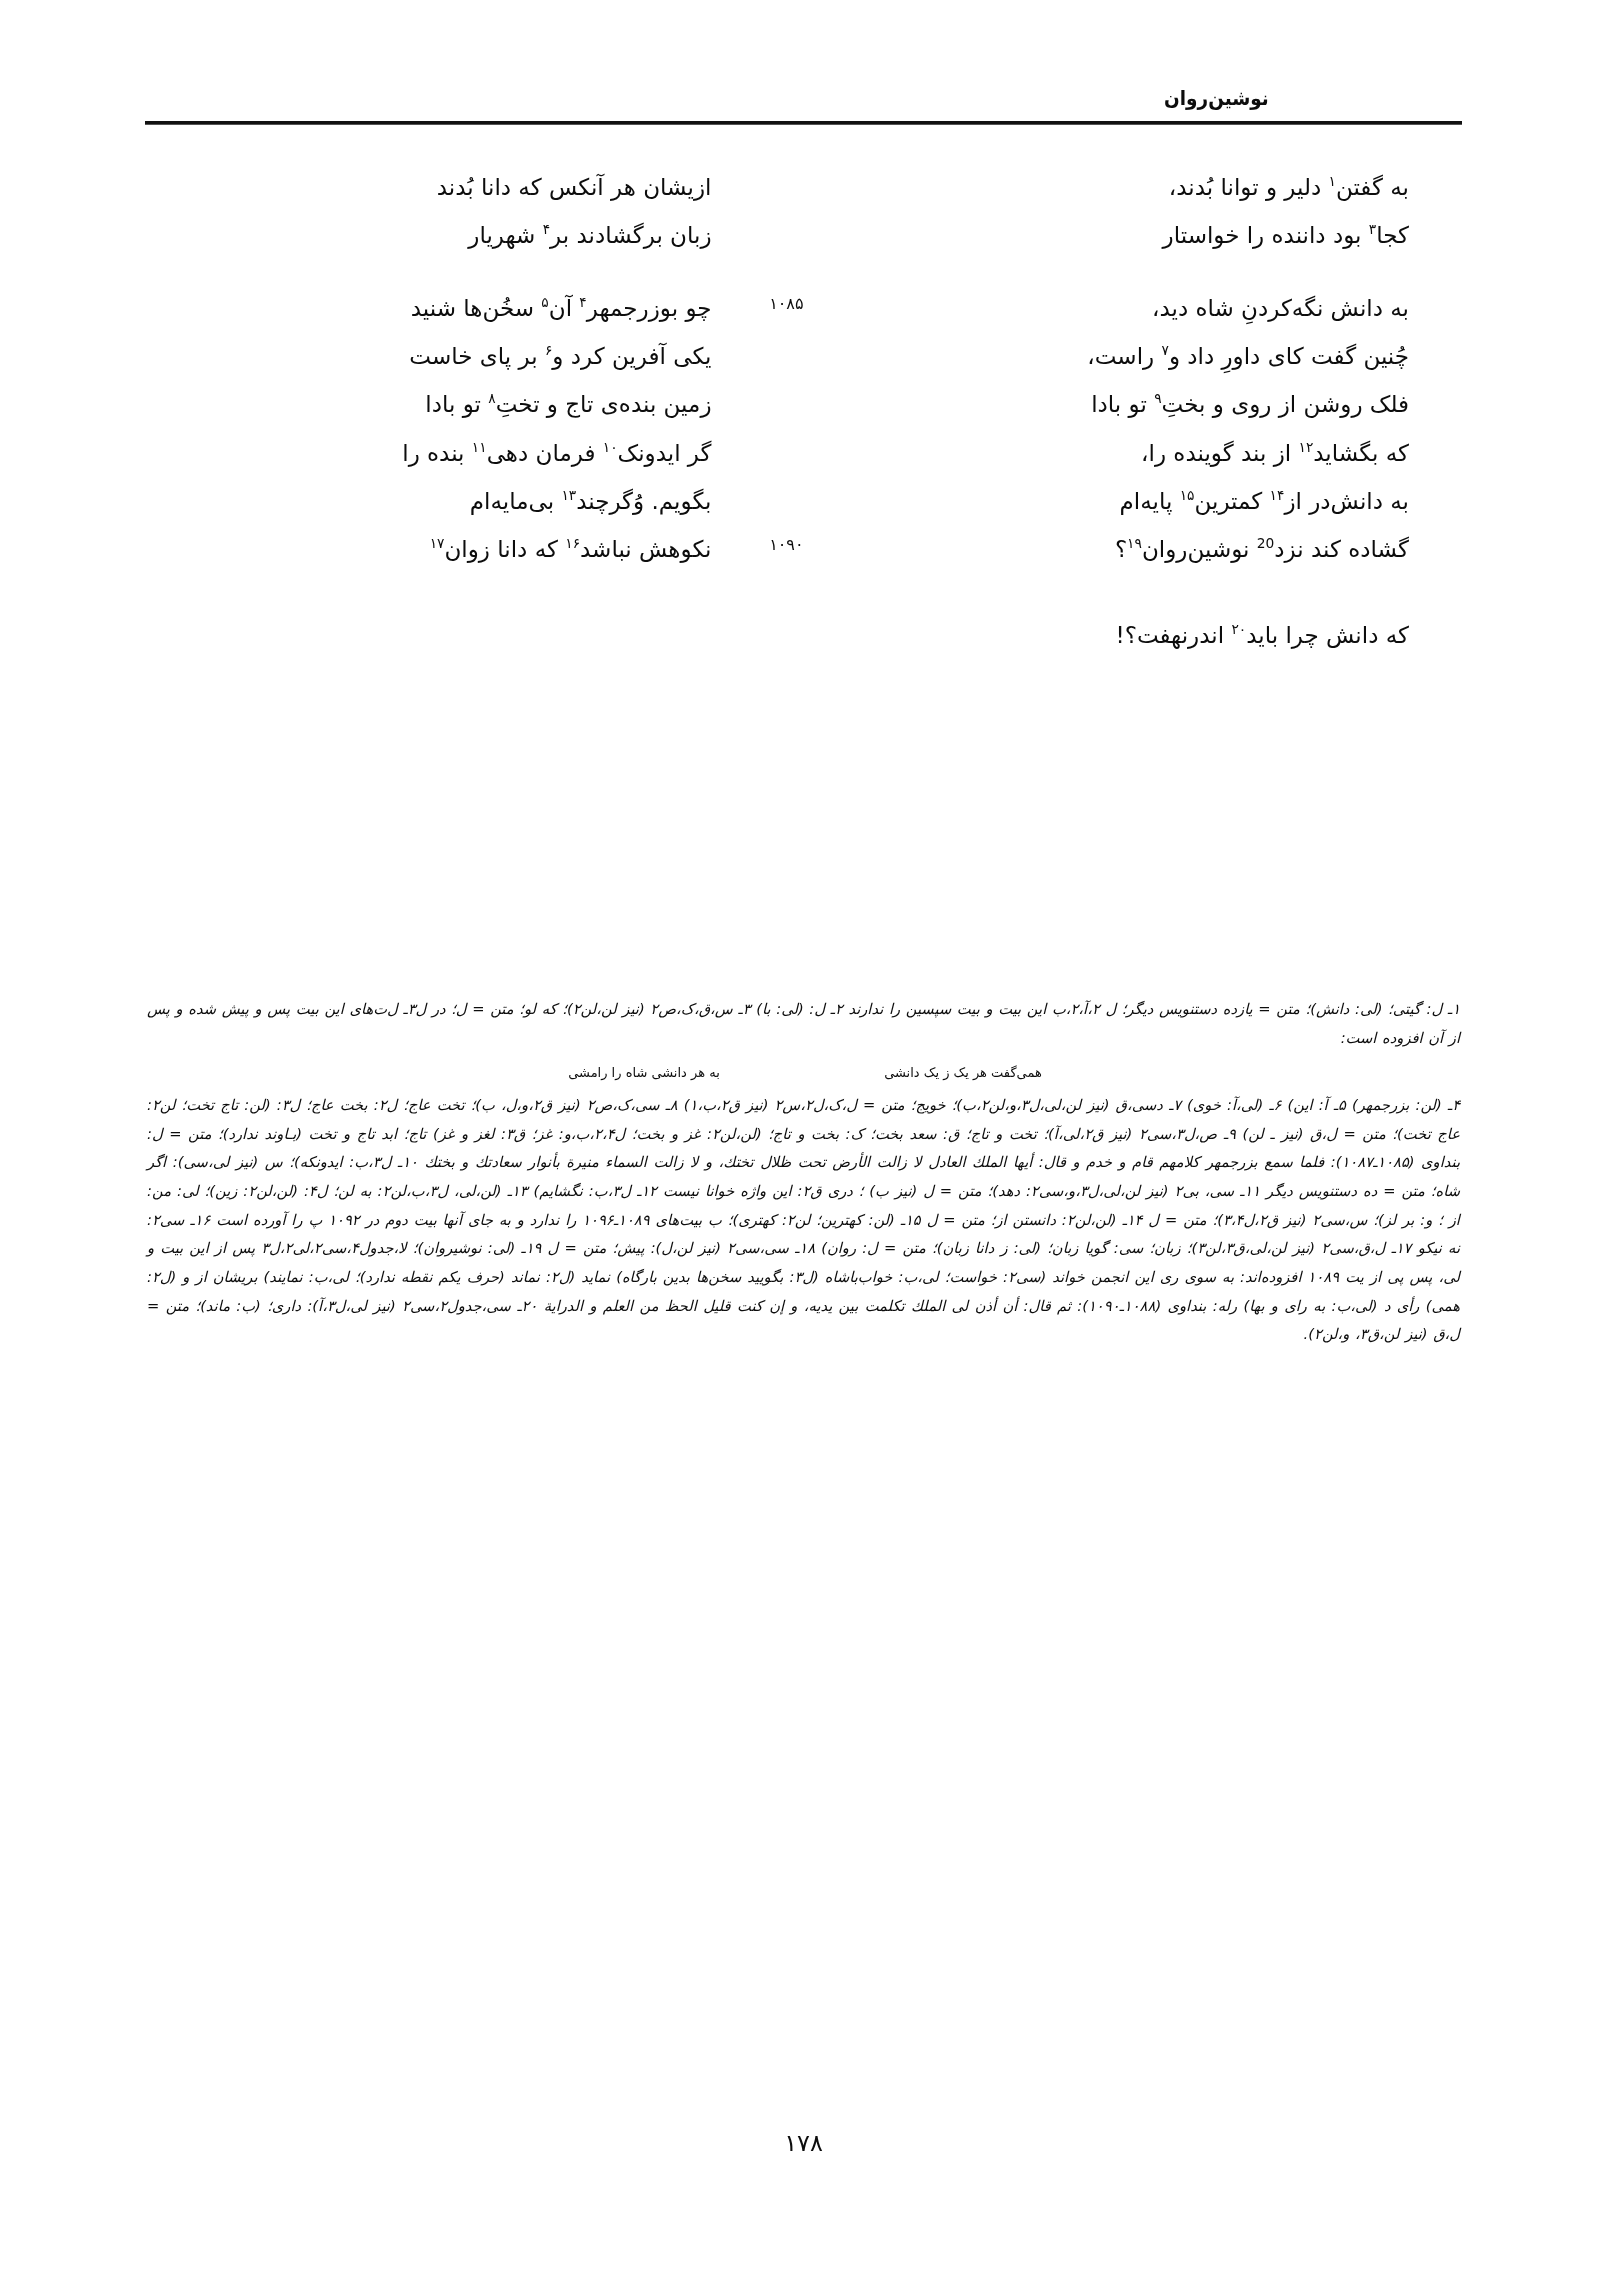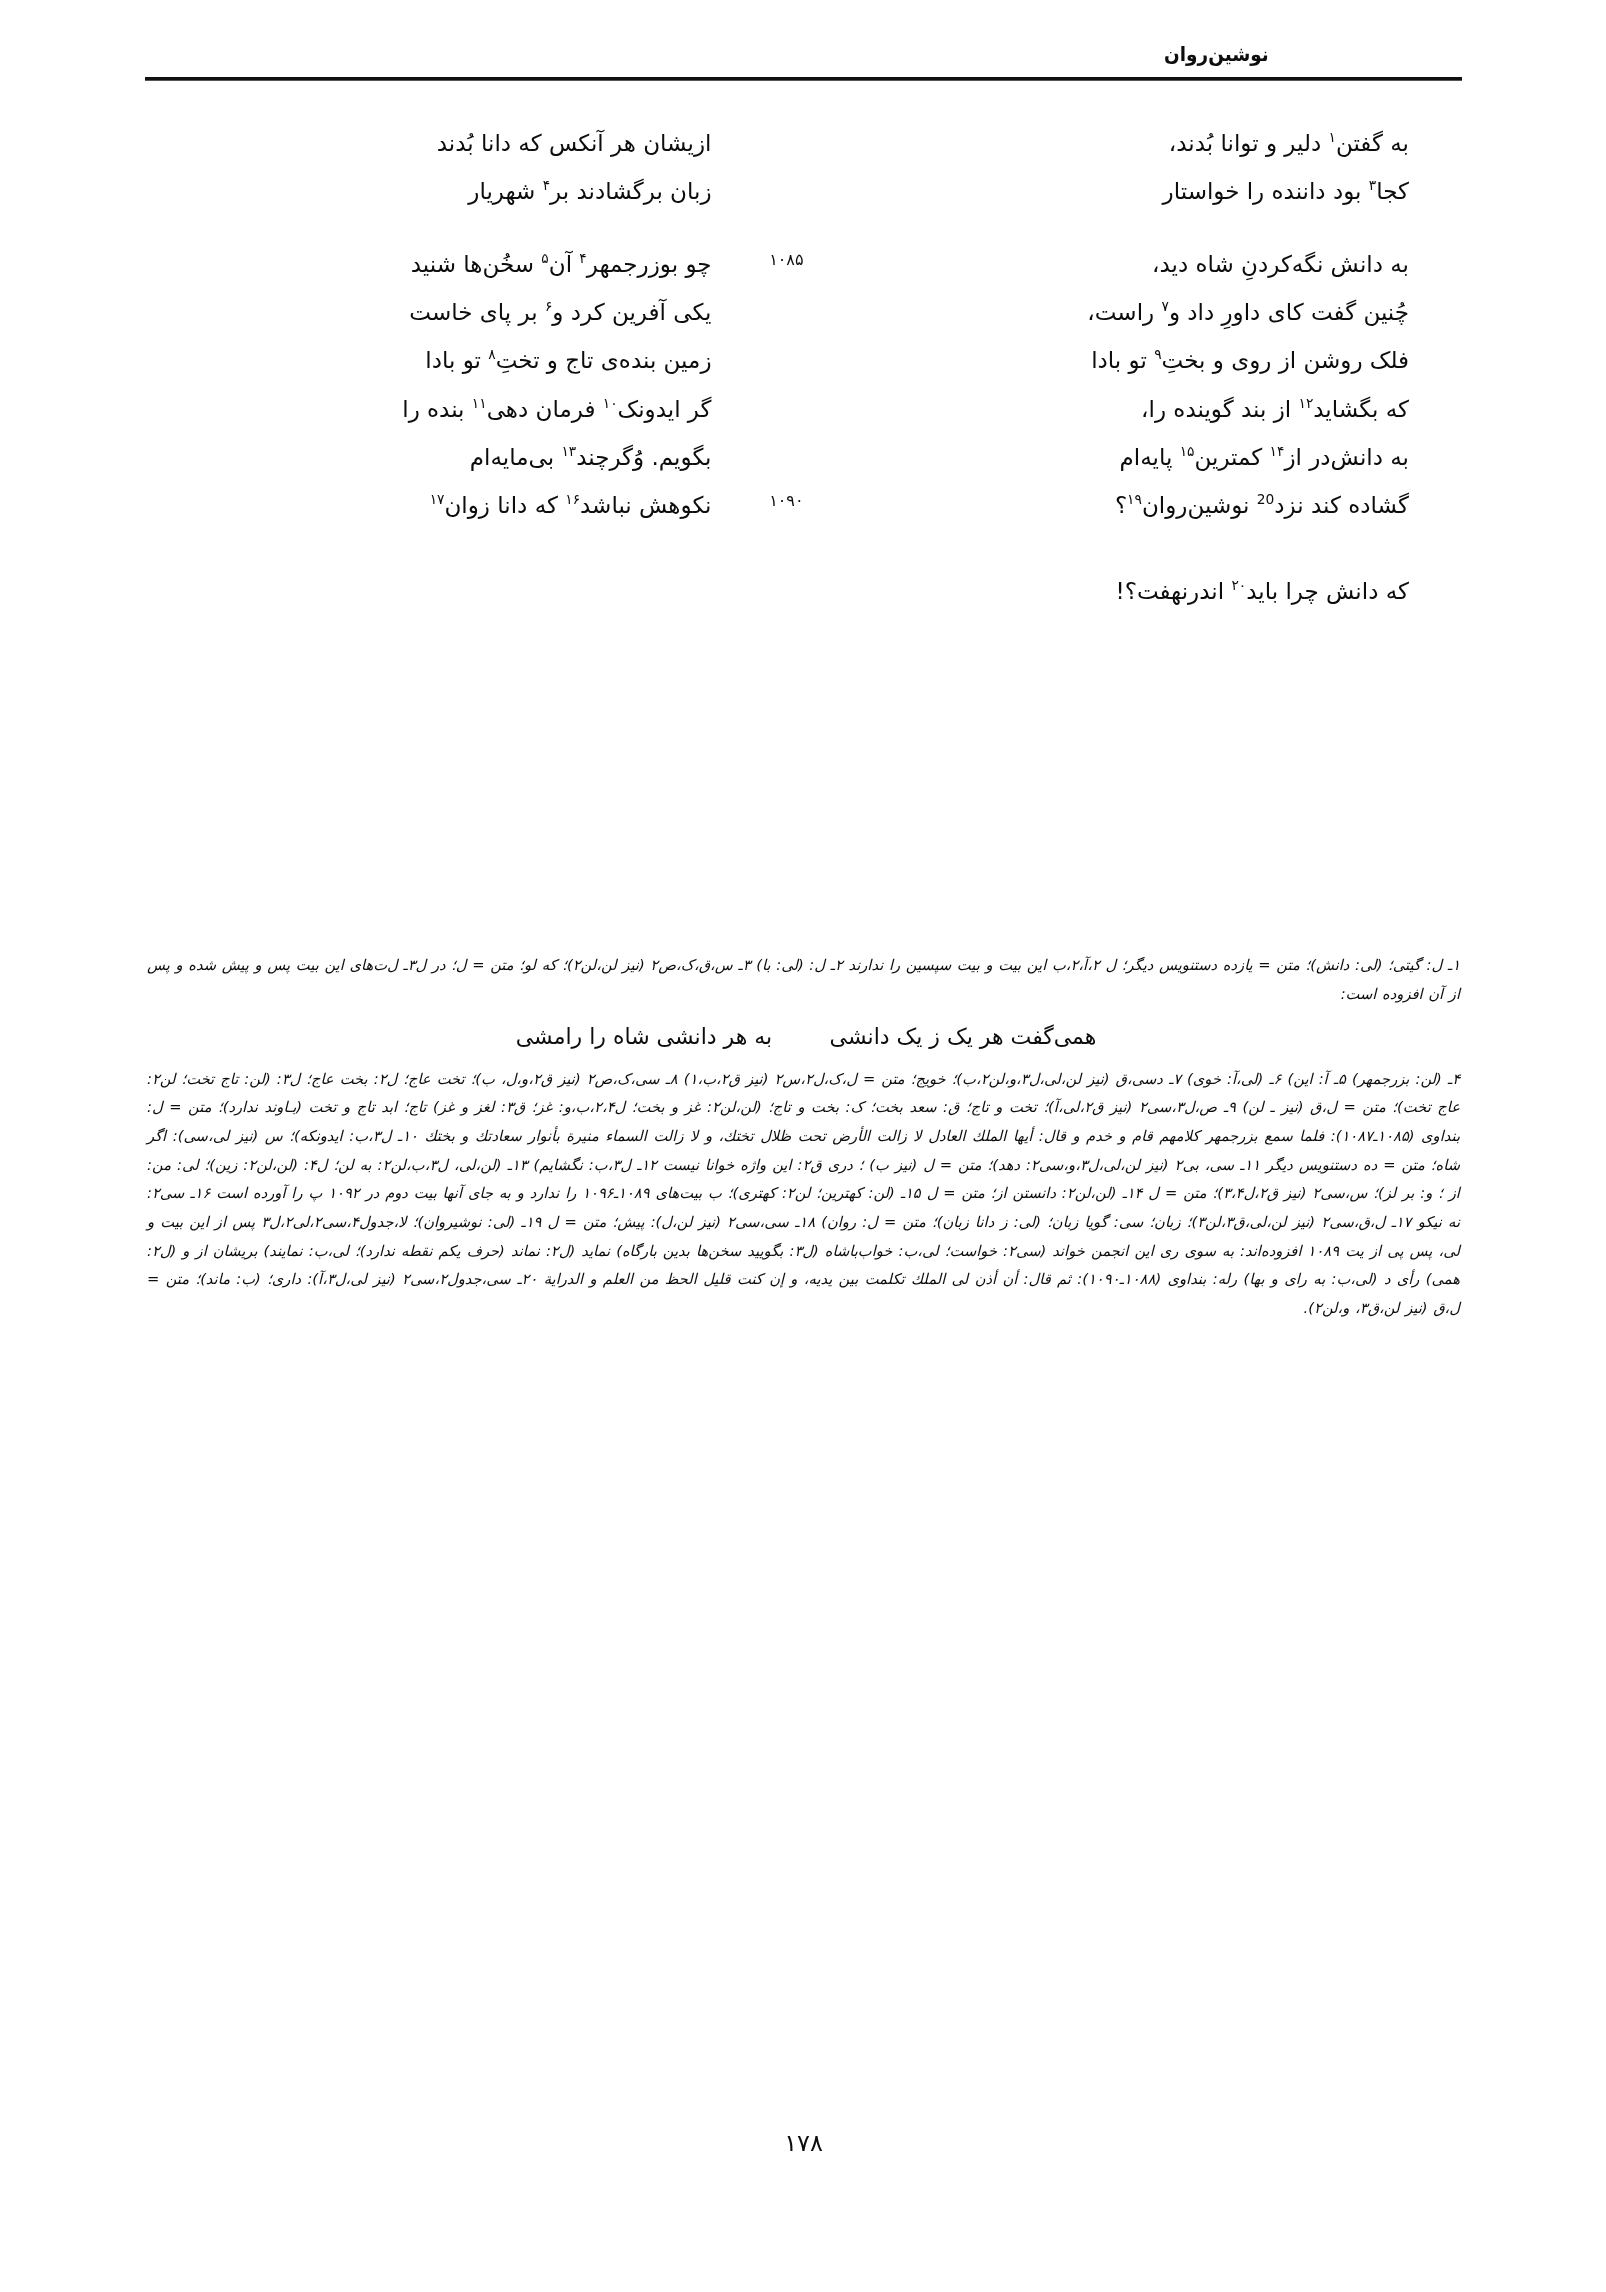--- a/index.html
+++ b/index.html
@@ -13,20 +13,21 @@
     position: relative;
     font-family: "DejaVu Sans", sans-serif;
     color: #0d0d0d;
     overflow: hidden;
   }
 
   .page {
     position: absolute;
     inset: 0;
     padding: 0;
+    margin-top: 44px;
   }
 
   
   .header {
     position: absolute;
     top: 42px;
     left: 145px;
     right: 145px;
     height: 48px;
   }
@@ -116,21 +117,21 @@
     text-align: justify;
     text-justify: inter-word;
   }
   .apparatus p {
     margin: 0 0 1px 0;
     font-style: italic;
   }
   .app-center {
     text-align: center;
     margin: 7.7px 0 5.8px 0;
-    font-size: 22px;
+    font-size: 13px;
     letter-spacing: 0.5px;
     text-decoration: underline;
   }
   .app-center .half {
     display: inline-block;
     min-width: 319px;
     text-align: center;
   }
   .tight {
     letter-spacing: -0.2px;

